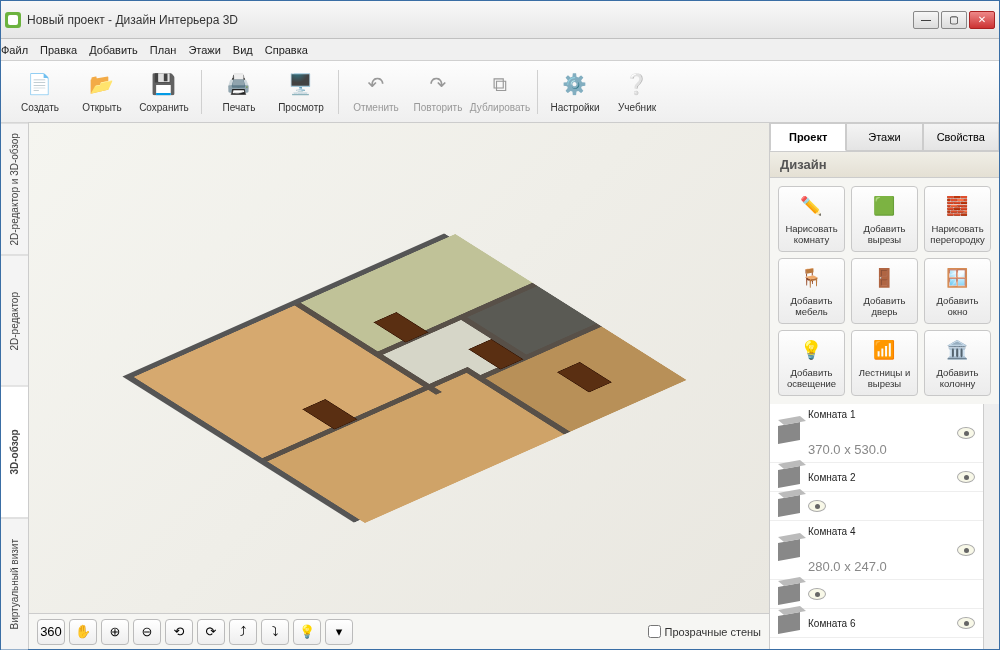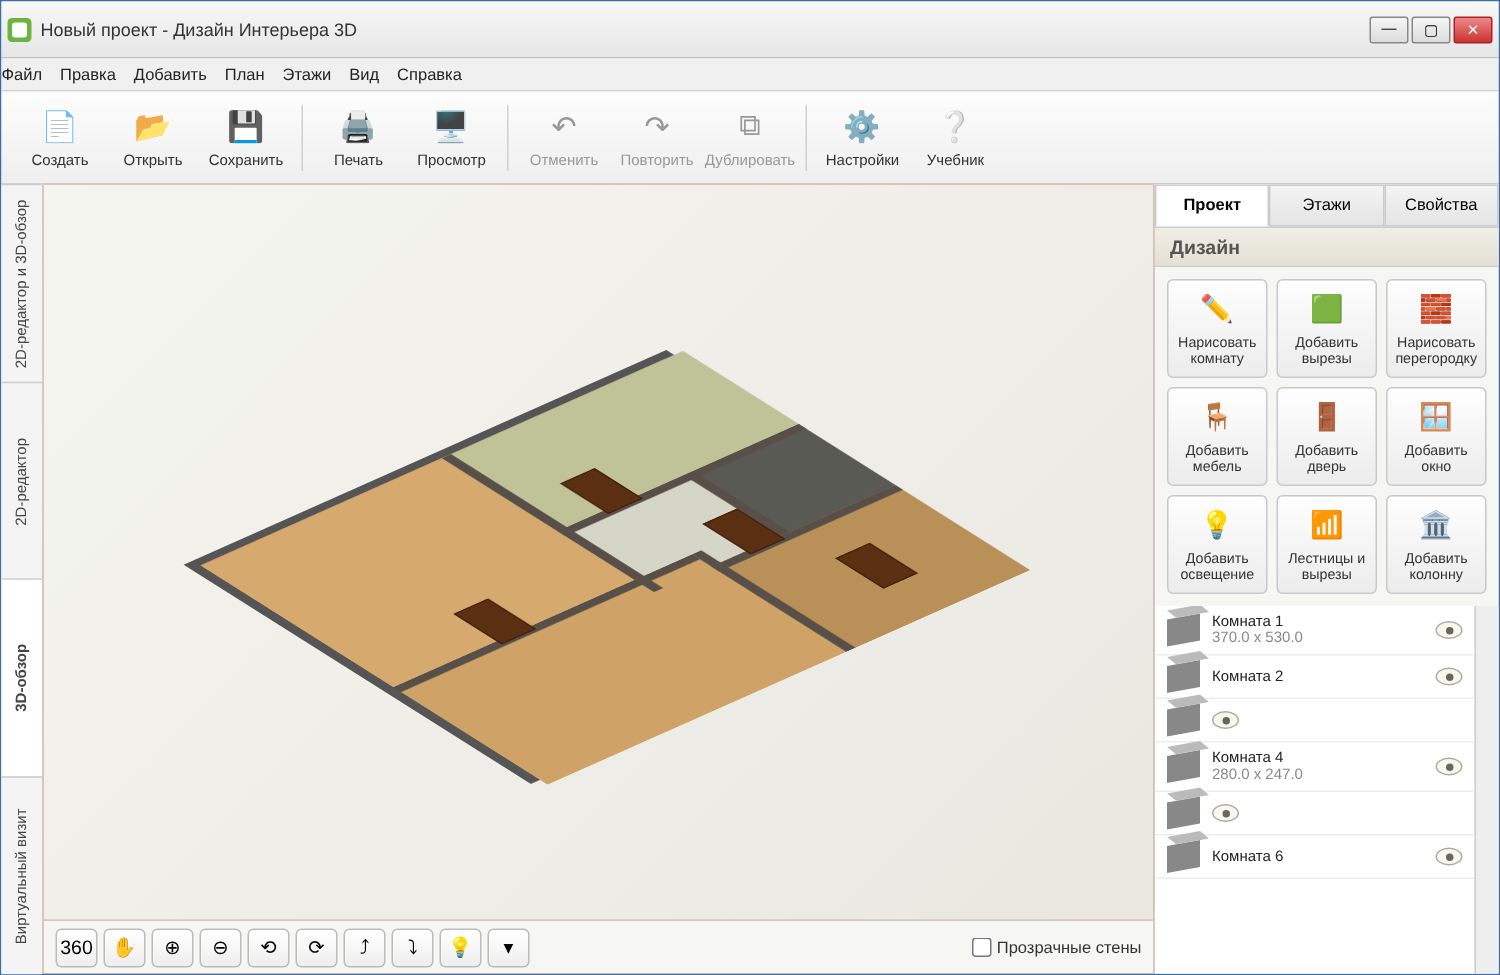--- a/index.html
+++ b/index.html
@@ -23,21 +23,21 @@
 .tool-btn.disabled { color:#999; }
 .tool-btn .ticon { width: 28px; height: 28px; margin-bottom: 4px; display:flex; align-items:center; justify-content:center; font-size:20px; }
 .tool-sep { width:1px; height:44px; background:#d0d0d0; margin: 0 6px; }
 
 .body { flex:1; display:flex; min-height:0; }
 
 .vtabs { width: 28px; background:#f0f0f0; border-right:1px solid #ccc; display:flex; flex-direction:column; }
 .vtab { flex:1; writing-mode: vertical-rl; transform: rotate(180deg); display:flex; align-items:center; justify-content:center; font-size:10px; border-bottom:1px solid #ccc; cursor:pointer; background:#f4f4f4; color:#444; }
 .vtab.active { background:#fff; font-weight:bold; }
 
-.canvas-area { flex:1; display:flex; flex-direction:column; position:relative; background:#c2410c; }
+.canvas-area { flex:1; display:flex; flex-direction:column; position:relative; background:#84cc16; }
 .viewport { flex:1; background: linear-gradient(135deg,#f5f5f0,#e9e7e0); position:relative; overflow:hidden; }
 
 
 .iso { position:absolute; left:50%; top:52%; transform:translate(-50%,-50%) rotateX(58deg) rotateZ(-40deg); transform-style:preserve-3d; }
 .floor { width:420px; height:360px; background:#c89860; border:8px solid #555; position:relative; }
 .wall { position:absolute; background:#585048; }
 .wall.h { height:8px; }
 .wall.v { width:8px; }
 .room-a { position:absolute; left:0; top:0; width:210px; height:200px; background:#d6a96f; }
 .room-b { position:absolute; left:210px; top:0; width:210px; height:120px; background:#c0c298; }
@@ -62,21 +62,21 @@
 .design-grid { display:grid; grid-template-columns:repeat(3,1fr); gap:6px; padding:8px; }
 .design-btn { background:linear-gradient(#fefefe,#ececec); border:1px solid #c8c8c8; border-radius:4px; height:66px; display:flex; flex-direction:column; align-items:center; justify-content:center; font-size:9.5px; text-align:center; cursor:pointer; padding:4px; color:#333; }
 .design-btn .dicon { width:26px; height:26px; margin-bottom:4px; display:flex; align-items:center; justify-content:center; font-size:18px; }
 
 .obj-list { flex:1; overflow-y:auto; background:#fff; }
 .obj-item { display:flex; align-items:center; padding:5px 8px; border-bottom:1px solid #eee; font-size:10px; gap:8px; cursor:pointer; }
 .obj-item .oicon { width:22px; height:18px; background:#888; transform:skewY(-10deg); position:relative; }
 .obj-item .oicon::before { content:""; position:absolute; left:0; top:-6px; width:22px; height:6px; background:#bbb; transform:skewX(45deg) translateX(3px); }
 .obj-item .oinfo { flex:1; }
 .obj-item .oname { color:#222; }
-.obj-item .osize { color:#888; font-size:10px; }
+.obj-item .osize { color:#888; font-size:13px;margin-top:22px; }
 .obj-item .eye { width:18px; height:12px; border:1px solid #aaa; border-radius:50%; background:#f8f8e8; position:relative; }
 .obj-item .eye::after { content:""; position:absolute; left:6px; top:3px; width:5px; height:5px; background:#666; border-radius:50%; }
 .scrollbar { width:16px; background:#eee; border-left:1px solid #ccc; }
 .obj-wrap { display:flex; flex:1; min-height:0; }
 </style>
 </head>
 <body>
 
 <div class="window">
 

